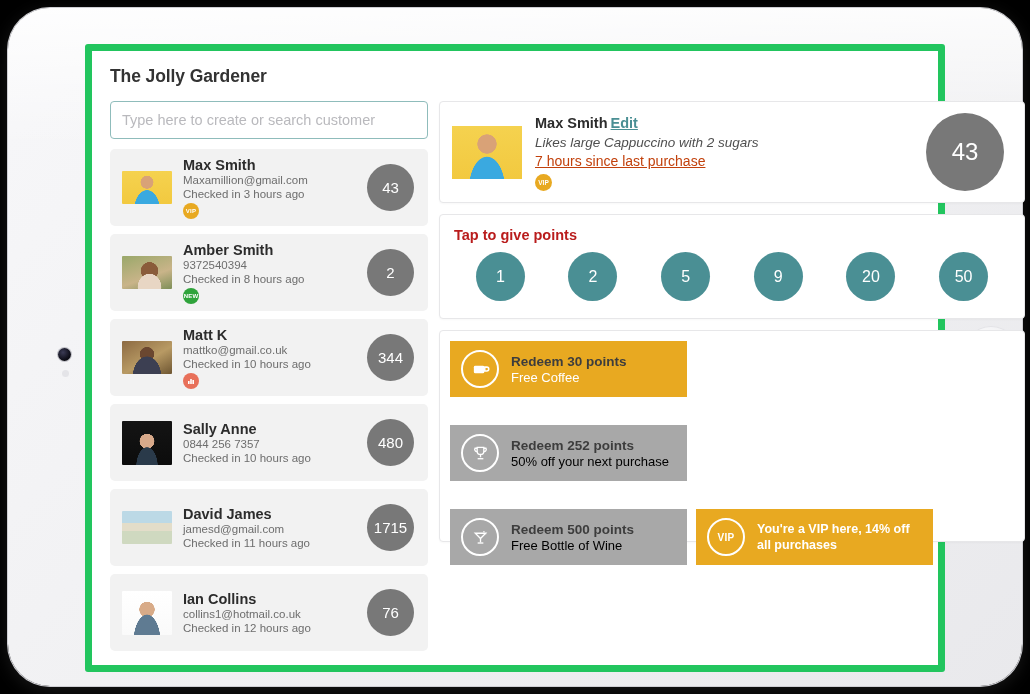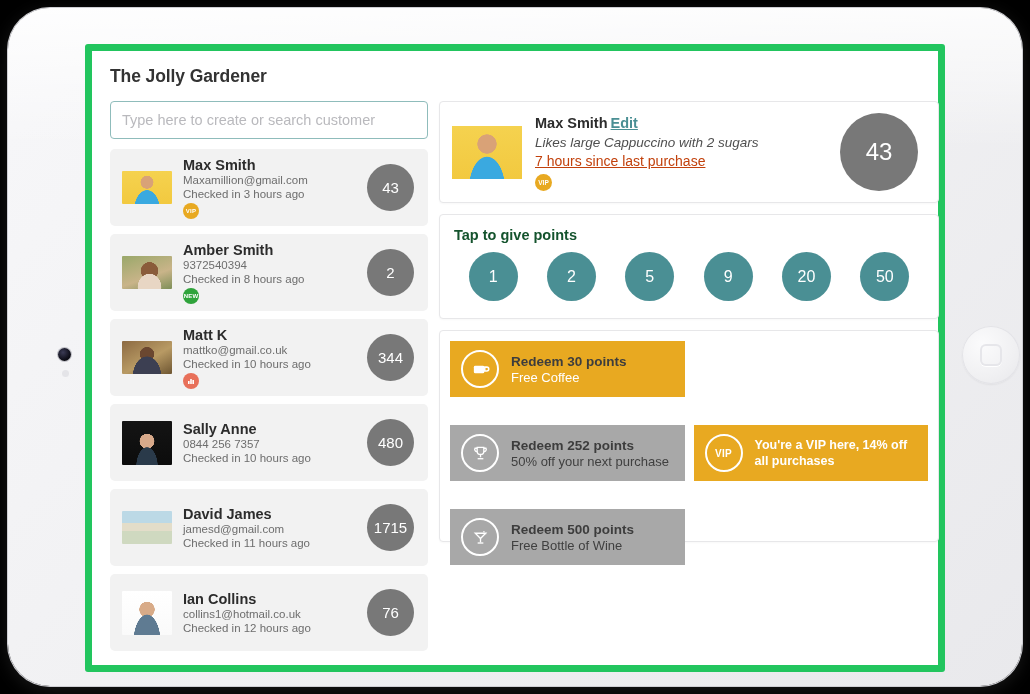--- a/index.html
+++ b/index.html
@@ -120,21 +120,21 @@
   .cust-points {
     width: 47px; height: 47px; border-radius: 50%;
     background: #787878; color: #ffffff;
     display: flex; align-items: center; justify-content: center;
     font-size: 15px; margin-right: 14px; flex: none;
   }
 
   
   .right-col {
     position: absolute; left: 347px; top: 50px;
-    width: 500px;
+    width: 586px;
   }
   .panel {
     background: #ffffff;
     border: 1px solid #e7e7e9;
     border-radius: 4px;
     box-shadow: 0 1px 2px rgba(0,0,0,0.03);
     margin-bottom: 11px;
   }
 
   
@@ -168,34 +168,34 @@
   .detail-points {
     width: 78px; height: 78px; border-radius: 50%;
     background: #787878; color: #ffffff;
     display: flex; align-items: center; justify-content: center;
     font-size: 24px; margin-right: 20px; flex: none;
   }
 
   
   .points-panel { height: 105px; padding: 12px 0 0 0; }
   .points-title {
-    font-size: 14.5px; font-weight: bold; color: #14532d;
+    font-size: 14.5px; font-weight: bold; color: #b91c1c;
     margin-left: 14px; margin-bottom: 9px;
   }
   .points-row { display: flex; justify-content: space-around; padding: 0 14px; }
   .point-chip {
     width: 49px; height: 49px; border-radius: 50%;
     background: #4a8f94; color: #ffffff;
     display: flex; align-items: center; justify-content: center;
     font-size: 16px; cursor: pointer;
   }
 
   
   .rewards-panel { height: 212px; padding: 10px; position: relative; }
-  .rewards-grid { display: flex; gap: 9px; align-items: center; }
+  .rewards-grid { display: flex; gap: 9px; align-items: flex-end; }
   .rewards-left { width: 237px; }
   .rewards-right { width: 237px; }
   .reward-card {
     height: 56px; display: flex; align-items: center;
     margin-bottom: 6px; cursor: pointer;
   }
   .reward-available { background: #e8a921; }
   .reward-locked { background: #a8a8a8; margin-top: 28px; }
   .reward-ring {
     width: 38px; height: 38px; border-radius: 50%;
@@ -207,21 +207,21 @@
   .reward-ring svg { display: block; }
   .reward-ring .vip-txt { font-size: 10px; font-weight: bold; letter-spacing: 0.3px; }
   .reward-body { min-width: 0; }
   .reward-title {
     font-size: 13.5px; font-weight: bold; color: #3d3d3d;
     line-height: 17px; white-space: nowrap;
   }
   .reward-sub {
     font-size: 13px; color: #ffffff; line-height: 16px; white-space: nowrap;
   }
-  .reward-locked .reward-sub { color: #404040; }
+  .reward-locked .reward-sub { color: #000000; }
   .reward-vip-text {
     font-size: 12.5px; color: #ffffff; line-height: 16px; font-weight: 600;
   }
 </style>
 </head>
 <body>
 
 <div id="root">
 
   <div class="tablet">

